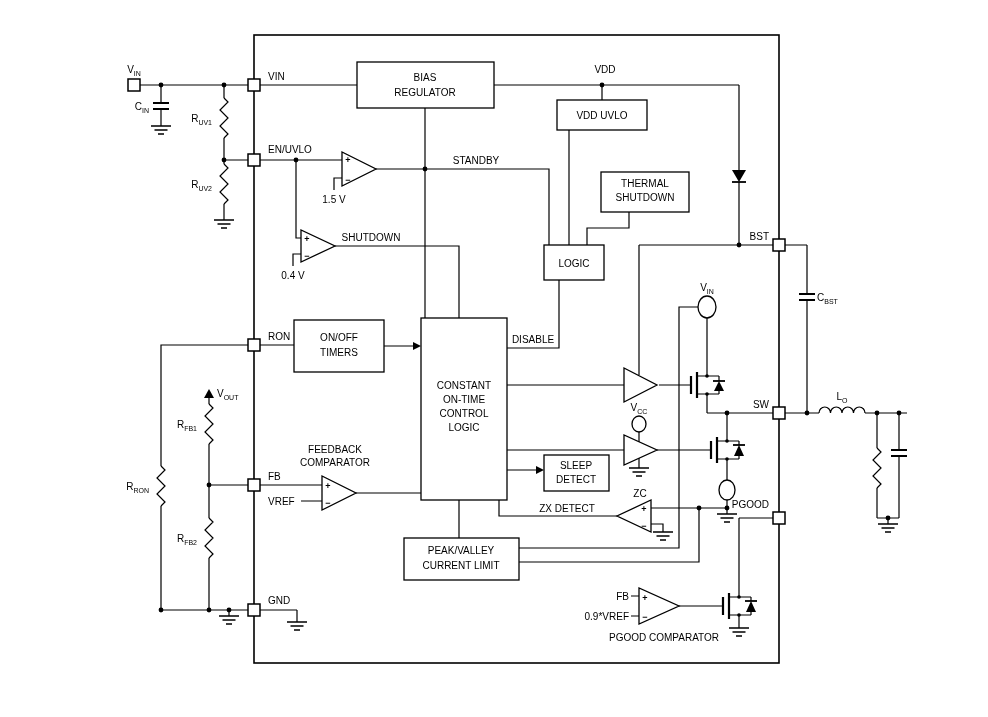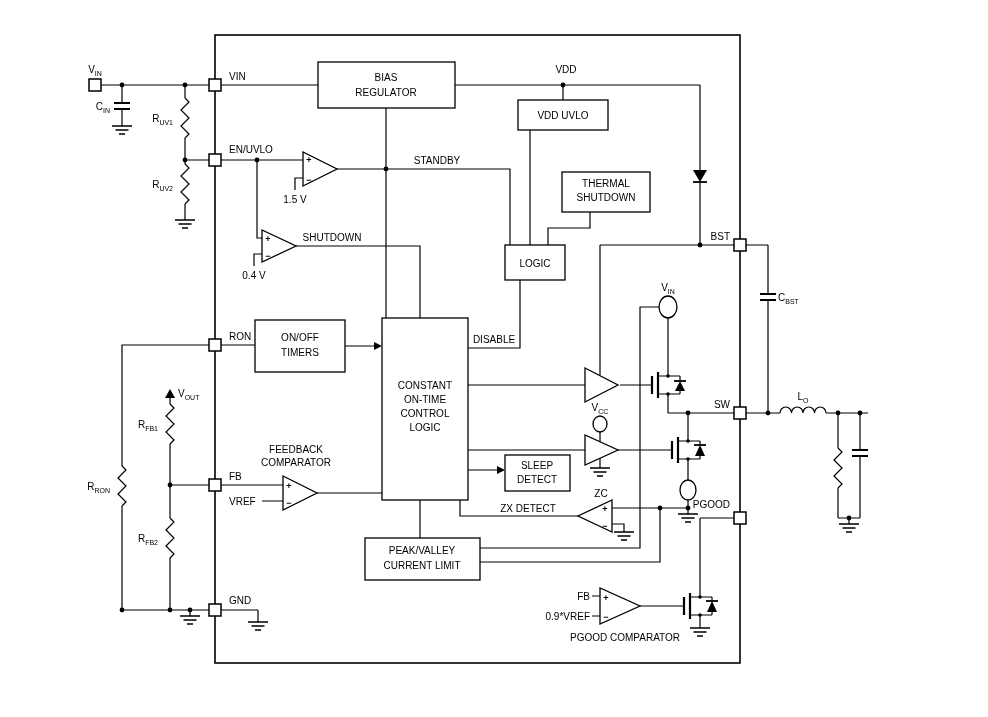--- a/index.html
+++ b/index.html
@@ -1,16 +1,16 @@
 <!DOCTYPE html>
 <html><head>
 <meta charset="utf-8">
 <style>
   html,body{margin:0;padding:0;background:#ffffff;}
-  .diagram{width:868px;height:717px;background:#ffffff;position:relative;overflow:hidden;}
+  .diagram{width:868px;height:717px;background:#ffffff;position:relative;overflow:hidden;padding-left:39px;}
   svg{display:block;}
   text{font-family:"Liberation Sans","DejaVu Sans",sans-serif;font-size:10px;fill:#000;}
   .sign{font-size:9px;font-weight:bold;}
   .wire{stroke:#000;stroke-width:1.2;fill:none;}
   .thick{stroke:#000;stroke-width:2.2;fill:none;}
   .cap{stroke:#000;stroke-width:1.8;fill:none;}
   .gnd{stroke:#000;stroke-width:1.5;fill:none;}
   .box{fill:#fff;stroke:#000;stroke-width:1.3;}
   .tri{fill:#fff;stroke:#000;stroke-width:1.3;}
   .pin{fill:#fff;stroke:#000;stroke-width:1.5;}

